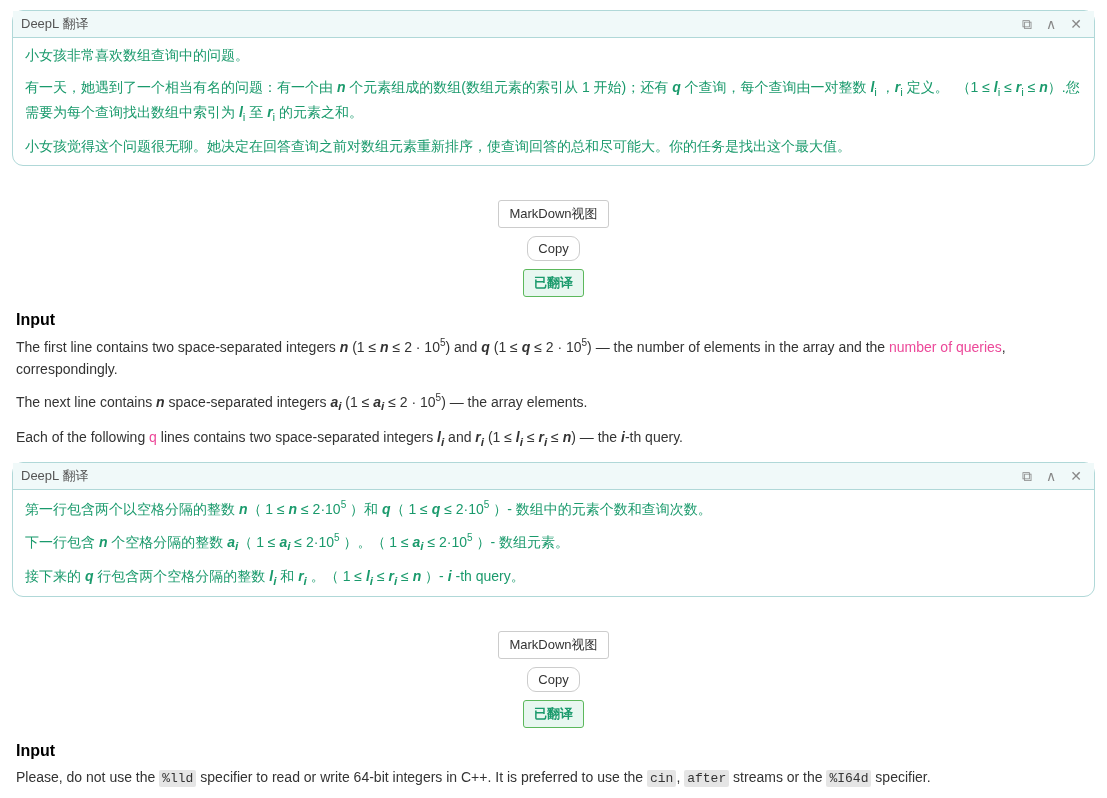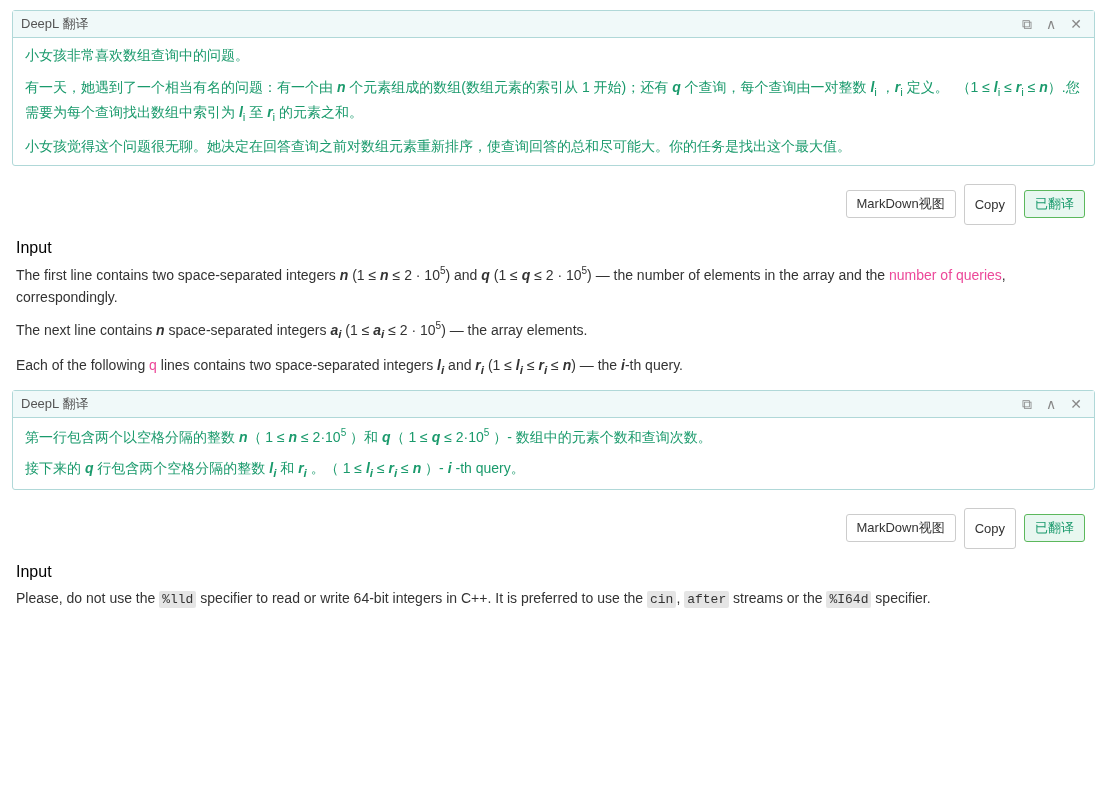--- a/index.html
+++ b/index.html
@@ -11,22 +11,22 @@
       width: 1107px;
     }
 
     .page-container {
       padding: 10px 12px;
     }
 
     
     .deepl-box {
       border: 1px solid #b0d8d8;
-      border-radius: 3px;
-      margin-bottom: 10px;
+      border-radius: 11px;
+      margin-bottom: 26px;
     }
 
     .deepl-header {
       display: flex;
       align-items: center;
       justify-content: space-between;
       background: #f0f9f9;
       border-bottom: 1px solid #b0d8d8;
       padding: 4px 8px;
     }
@@ -67,60 +67,62 @@
       margin-bottom: 0;
     }
 
     
     .translation-toolbar {
       display: flex;
       justify-content: flex-end;
       align-items: center;
       gap: 8px;
       padding: 8px 10px;
+      flex-direction: column;
     }
 
     .btn-markdown {
       background: #fff;
       border: 1px solid #ccc;
       border-radius: 3px;
       padding: 4px 10px;
       font-size: 13px;
       cursor: pointer;
       color: #333;
     }
 
     .btn-copy {
       background: #fff;
       border: 1px solid #ccc;
-      border-radius: 3px;
-      padding: 12px 10px;
+      border-radius: 9px;
+      padding: 4px 10px;
       font-size: 13px;
       cursor: pointer;
       color: #333;
     }
 
     .btn-translated {
       background: #e8f7f0;
       border: 1px solid #5cb85c;
       border-radius: 3px;
       padding: 4px 10px;
       font-size: 13px;
       cursor: pointer;
       color: #1a9a6c;
+      font-weight: bold;
     }
 
     
     .problem-section {
       padding: 6px 4px 10px 4px;
     }
 
     .problem-section h2 {
       font-size: 16px;
-      font-weight: normal;
+      font-weight: bold;
       color: #000;
       margin-bottom: 6px;
     }
 
     .problem-section p {
       font-size: 14px;
       line-height: 1.6;
       color: #333;
       margin-bottom: 10px;
     }
@@ -191,20 +193,21 @@
     <div class="deepl-header">
       <span class="deepl-title">DeepL 翻译</span>
       <div class="deepl-header-icons">
         <button class="deepl-icon-btn" title="Copy">⧉</button>
         <button class="deepl-icon-btn" title="Collapse">∧</button>
         <button class="deepl-icon-btn" title="Close">✕</button>
       </div>
     </div>
     <div class="deepl-content">
       <p>第一行包含两个以空格分隔的整数 <span class="bold-var">n</span>（ 1 ≤ <span class="bold-var">n</span> ≤ 2·10<sup>5</sup> ）和 <span class="bold-var">q</span>（ 1 ≤ <span class="bold-var">q</span> ≤ 2·10<sup>5</sup> ）- 数组中的元素个数和查询次数。</p>
+      <p>下一行包含 <span class="bold-var">n</span> 个空格分隔的整数 <span class="bold-var">a</span><sub><span class="bold-var">i</span></sub>（ 1 ≤ <span class="bold-var">a</span><sub><span class="bold-var">i</span></sub> ≤ 2·10<sup>5</sup> ）。（ 1 ≤ <span class="bold-var">a</span><sub><span class="bold-var">i</span></sub> ≤ 2·10<sup>5</sup> ）- 数组元素。</p>
       <p>接下来的 <span class="bold-var">q</span> 行包含两个空格分隔的整数 <span class="bold-var">l</span><sub><span class="bold-var">i</span></sub> 和 <span class="bold-var">r</span><sub><span class="bold-var">i</span></sub> 。（ 1 ≤ <span class="bold-var">l</span><sub><span class="bold-var">i</span></sub> ≤ <span class="bold-var">r</span><sub><span class="bold-var">i</span></sub> ≤ <span class="bold-var">n</span> ）- <span class="bold-var">i</span> -th query。</p>
     </div>
   </div>
 
   <div class="translation-toolbar">
     <button class="btn-markdown">MarkDown视图</button>
     <button class="btn-copy">Copy</button>
     <button class="btn-translated">已翻译</button>
   </div>
 

